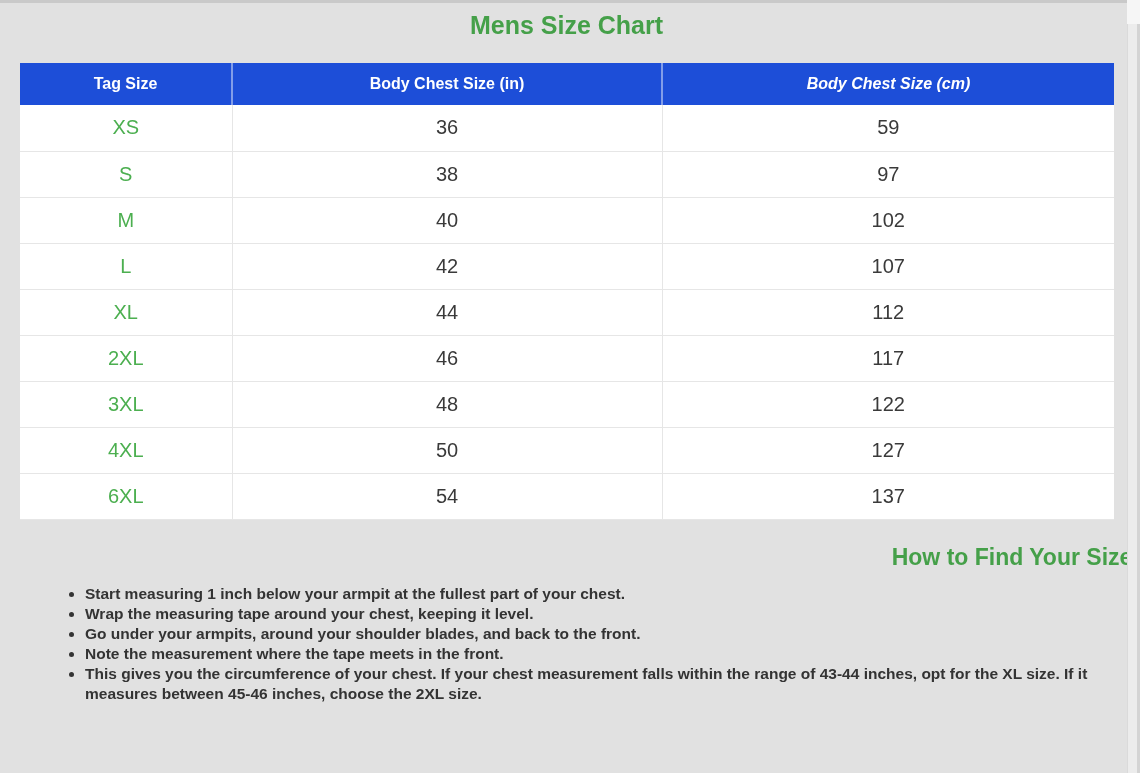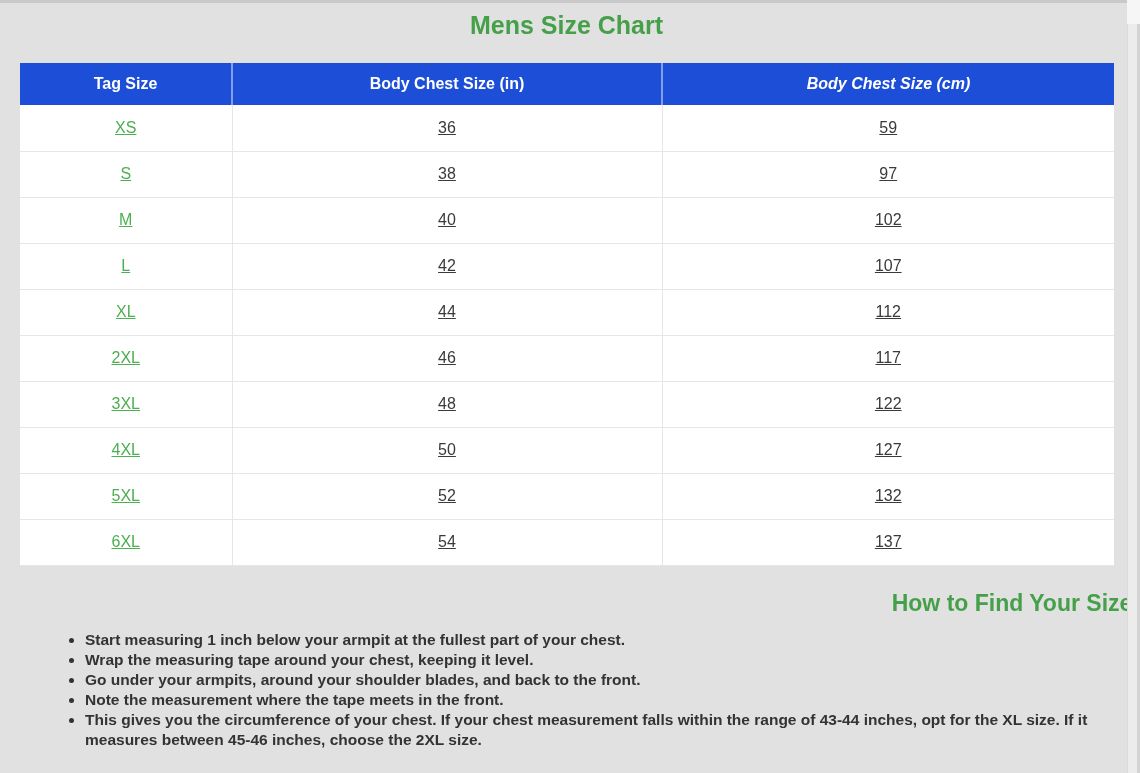--- a/index.html
+++ b/index.html
@@ -44,26 +44,25 @@
     vertical-align: middle;
     border-right: 2px solid rgba(255,255,255,0.45);
     padding: 0;
   }
   .size-table thead th:last-child { border-right: none; font-style: italic; }
   .size-table tbody td {
     background: #ffffff;
     height: 46px;
     text-align: center;
     vertical-align: middle;
-    font-size: 16px;
+    font-size: 20px;
     color: #3a3a3a;
     border-bottom: 1px solid #e6e6e6;
     border-right: 1px solid #e6e6e6;
     padding: 0;
-    text-decoration: underline;
   }
   .size-table tbody td:last-child { border-right: none; }
   .size-table tbody td.tag-cell { color: #4caf50; }
   .howto-heading {
     margin: 24px 0 0 0;
     text-align: right;
     font-size: 23px;
     font-weight: bold;
     color: #45a049;
     line-height: 27px;
@@ -146,25 +145,20 @@
       <td class="tag-cell">3XL</td>
       <td>48</td>
       <td>122</td>
     </tr>
     <tr>
       <td class="tag-cell">4XL</td>
       <td>50</td>
       <td>127</td>
     </tr>
     <tr>
-      <td class="tag-cell">5XL</td>
-      <td>52</td>
-      <td>132</td>
-    </tr>
-    <tr>
       <td class="tag-cell">6XL</td>
       <td>54</td>
       <td>137</td>
     </tr>
   </tbody>
 </table>
 
 <h2 class="howto-heading">How to Find Your Size:</h2>
 
 <ul class="howto-list">

